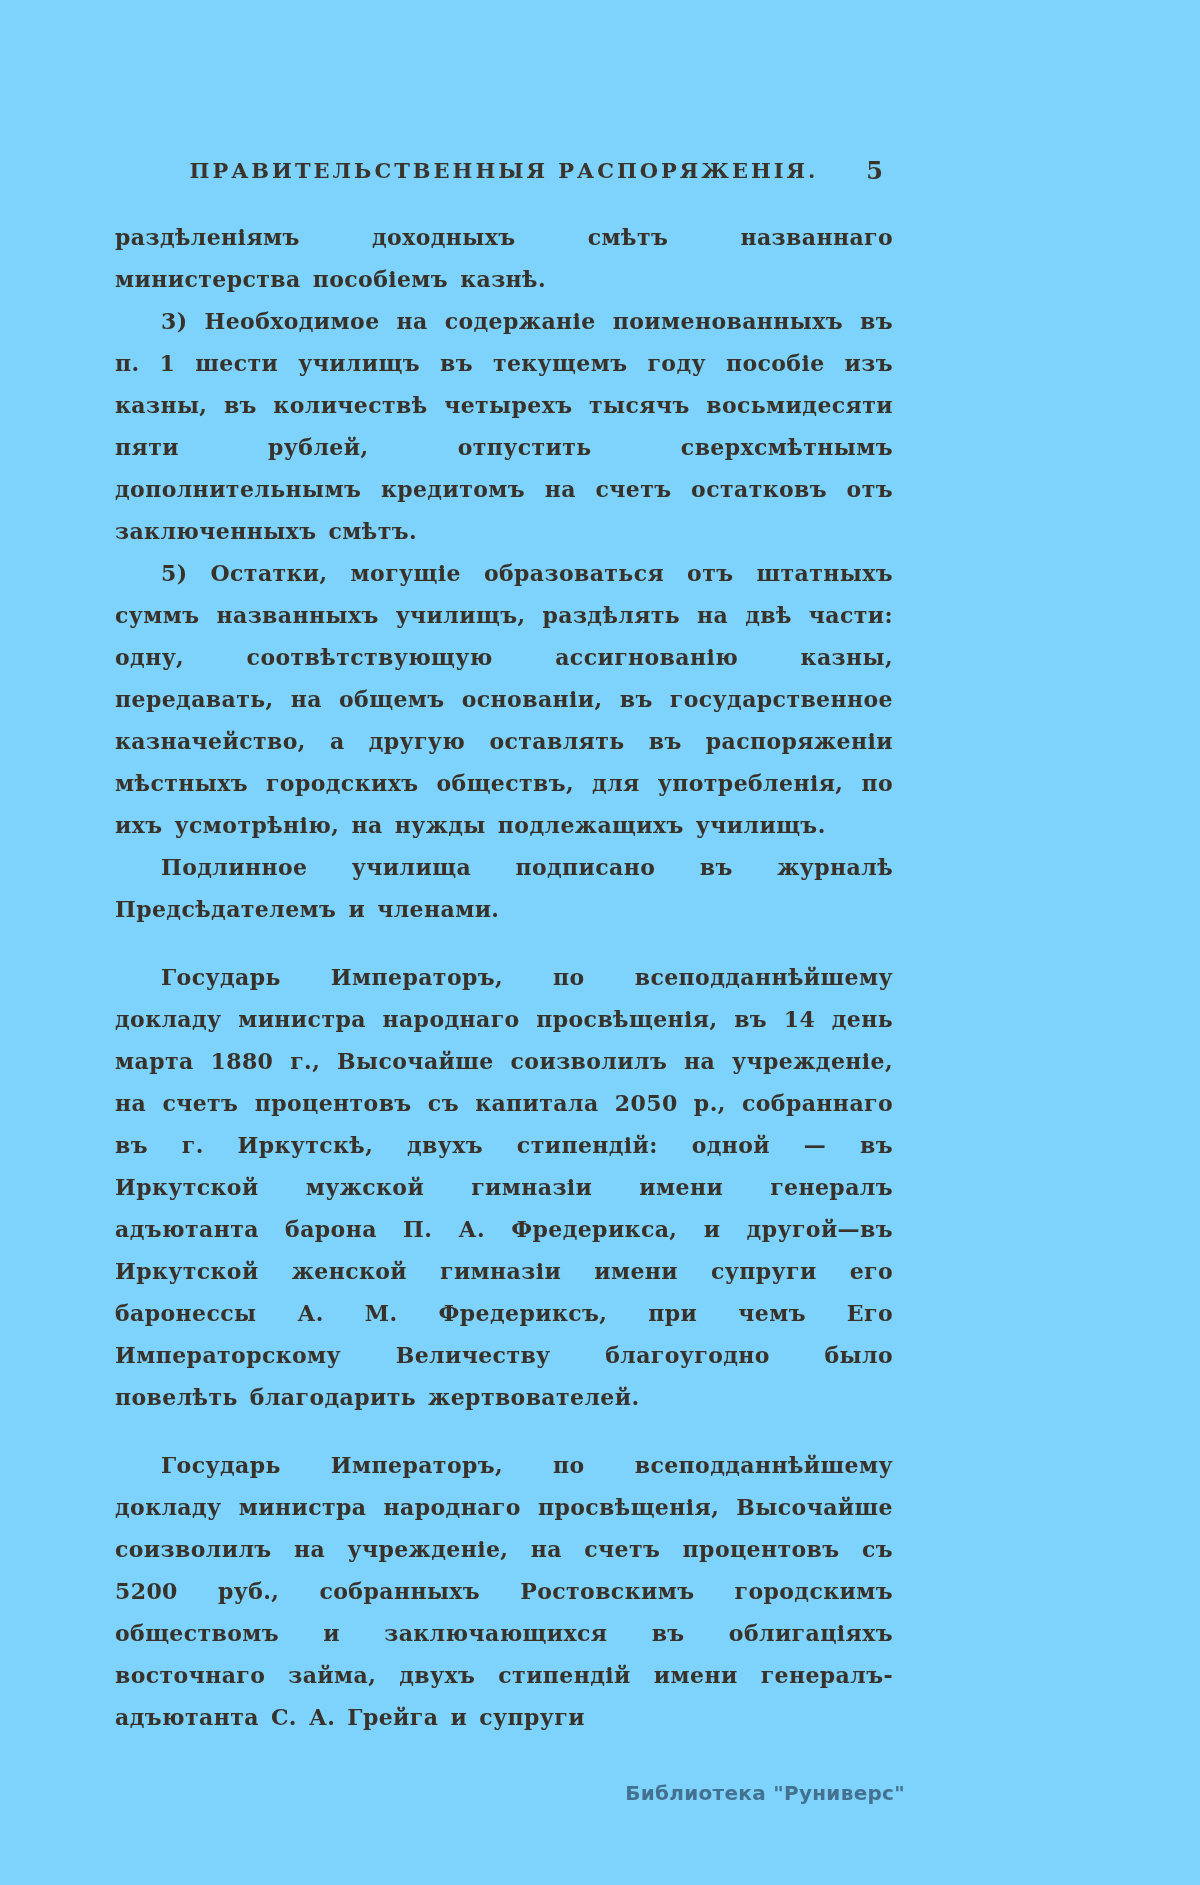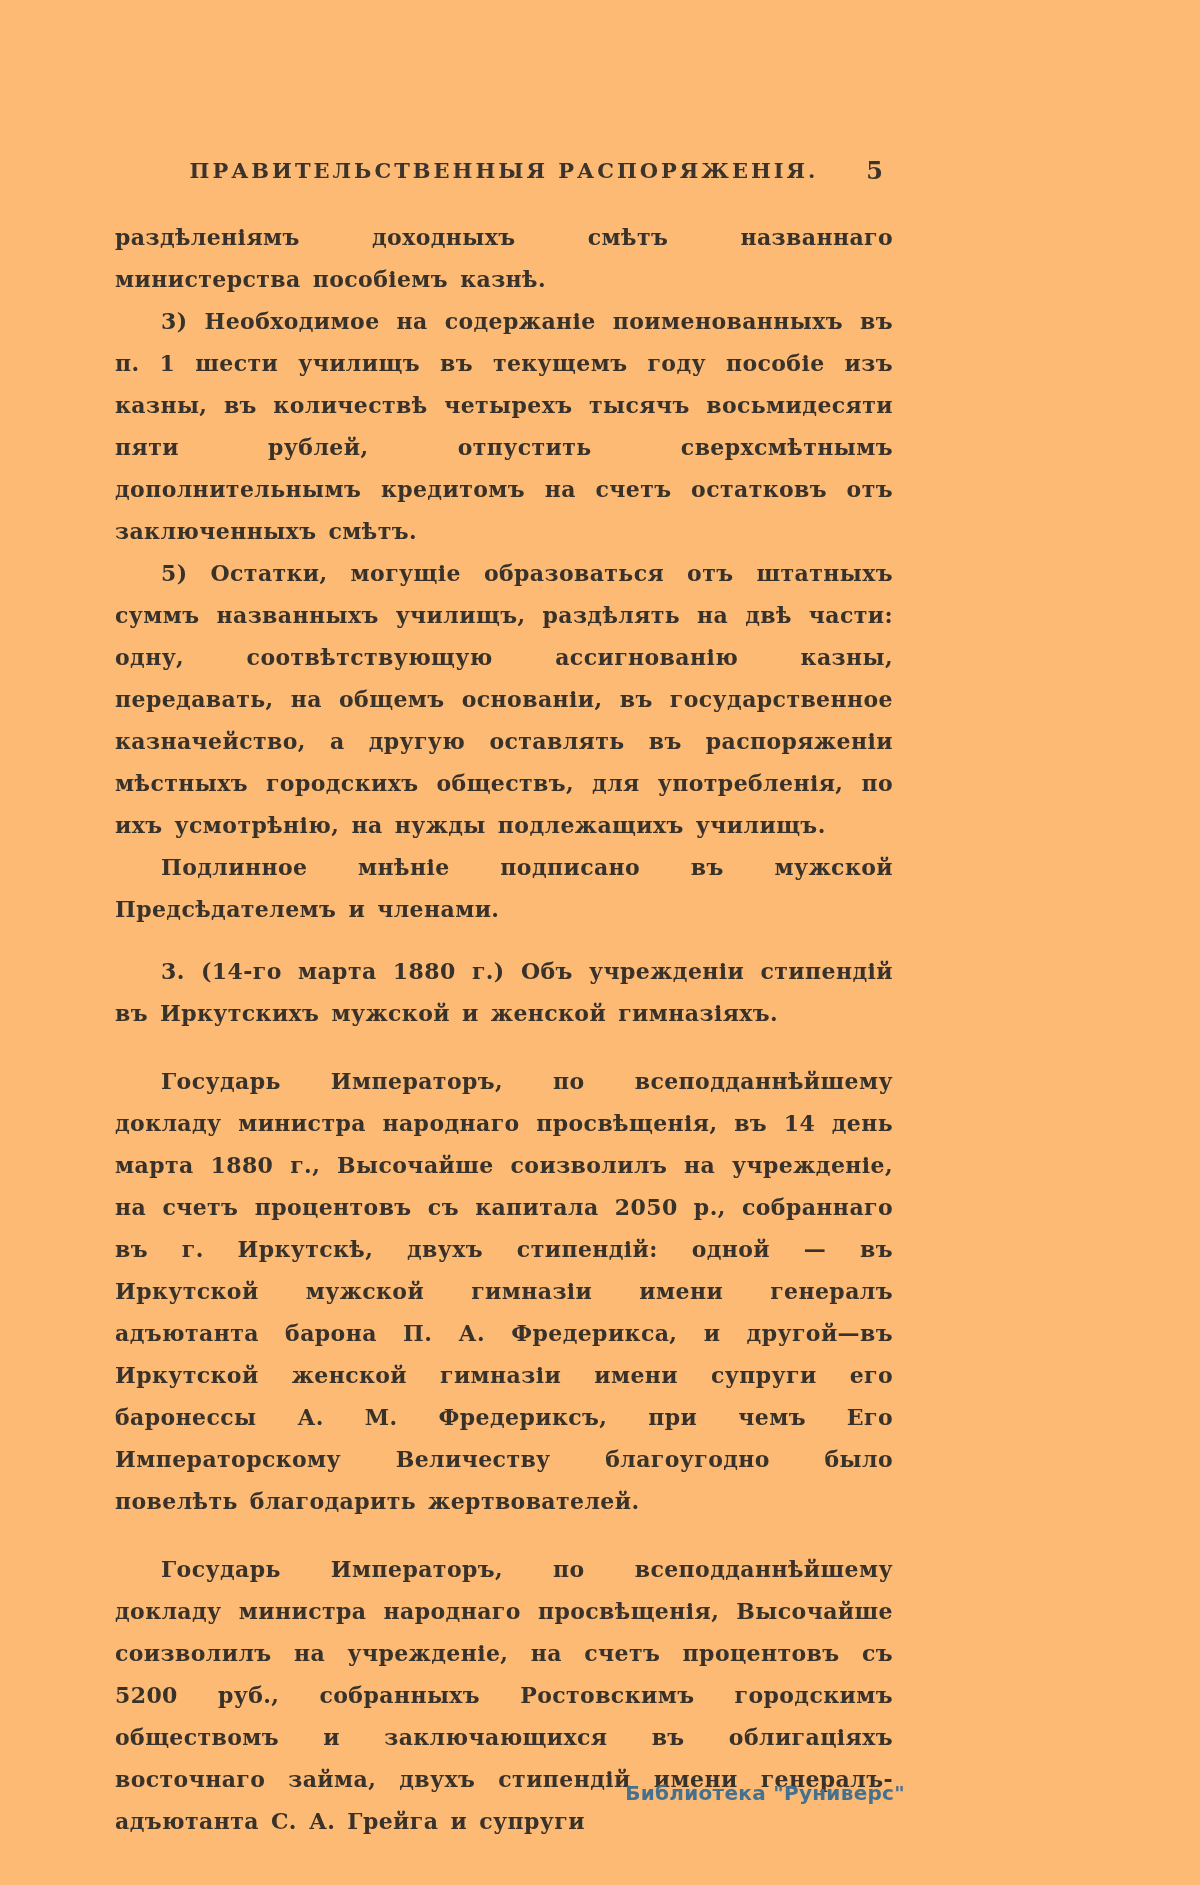--- a/index.html
+++ b/index.html
@@ -5,21 +5,21 @@
   html, body {
     margin: 0;
     padding: 0;
     background: #f4f3f0;
   }
   .page {
     position: relative;
     width: 1200px;
     height: 1885px;
     margin: 0 auto;
-    background: #fdba74;
+    background: #7dd3fc;
     font-family: "DejaVu Serif", "Liberation Serif", serif;
     color: #363029;
     overflow: hidden;
   }
   .content {
     position: absolute;
     left: 115px;
     top: 158px;
     width: 778px;
   }
@@ -89,23 +89,22 @@
 
     <div class="doc-body">
 
       <p class="no-indent">раздѣленіямъ доходныхъ смѣтъ названнаго министерства пособіемъ казнѣ.</p>
 
       <p>3) Необходимое на содержаніе поименованныхъ въ п. 1 шести училищъ въ текущемъ году пособіе изъ казны, въ количествѣ четырехъ тысячъ восьмидесяти пяти рублей, отпустить сверхсмѣтнымъ дополнительнымъ кредитомъ на счетъ остатковъ отъ заключенныхъ смѣтъ.</p>
 
 
       <p>5) Остатки, могущіе образоваться отъ штатныхъ суммъ названныхъ училищъ, раздѣлять на двѣ части: одну, соотвѣтствующую ассигнованію казны, передавать, на общемъ основаніи, въ государственное казначейство, а другую оставлять въ распоряженіи мѣстныхъ городскихъ обществъ, для употребленія, по ихъ усмотрѣнію, на нужды подлежащихъ училищъ.</p>
 
-      <p>Подлинное мнѣніе подписано въ мужской Предсѣдателемъ и членами.</p>
+      <p>Подлинное училища подписано въ журналѣ Предсѣдателемъ и членами.</p>
 
-      <p class="section">3. (14-го марта 1880 г.) Объ учрежденіи стипендій въ Иркутскихъ мужской и женской гимназіяхъ.</p>
 
       <p class="after-section">Государь Императоръ, по всеподданнѣйшему докладу министра народнаго просвѣщенія, въ 14 день марта 1880 г., Высочайше соизволилъ на учрежденіе, на счетъ процентовъ съ капитала 2050 р., собраннаго въ г. Иркутскѣ, двухъ стипендій: одной — въ Иркутской мужской гимназіи имени генералъ адъютанта барона П. А. Фредерикса, и другой—въ Иркутской женской гимназіи имени супруги его баронессы А. М. Фредериксъ, при чемъ Его Императорскому Величеству благоугодно было повелѣть благодарить жертвователей.</p>
 
 
       <p class="after-section">Государь Императоръ, по всеподданнѣйшему докладу министра народнаго просвѣщенія, Высочайше соизволилъ на учрежденіе, на счетъ процентовъ съ 5200 руб., собранныхъ Ростовскимъ городскимъ обществомъ и заключающихся въ облигаціяхъ восточнаго займа, двухъ стипендій имени генералъ-адъютанта С. А. Грейга и супруги</p>
 
     </div>
 
   </div>
 

